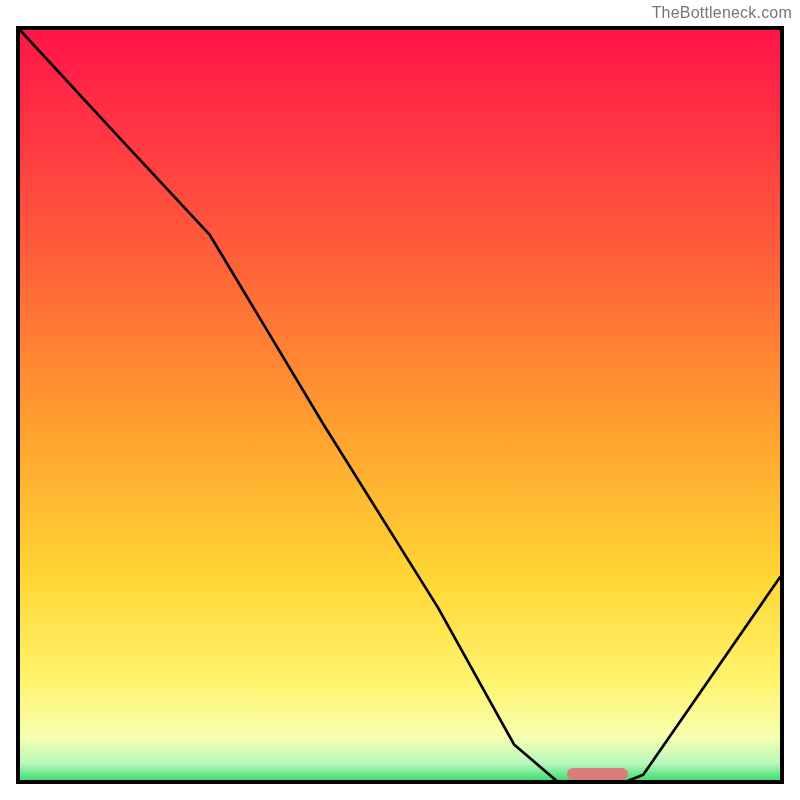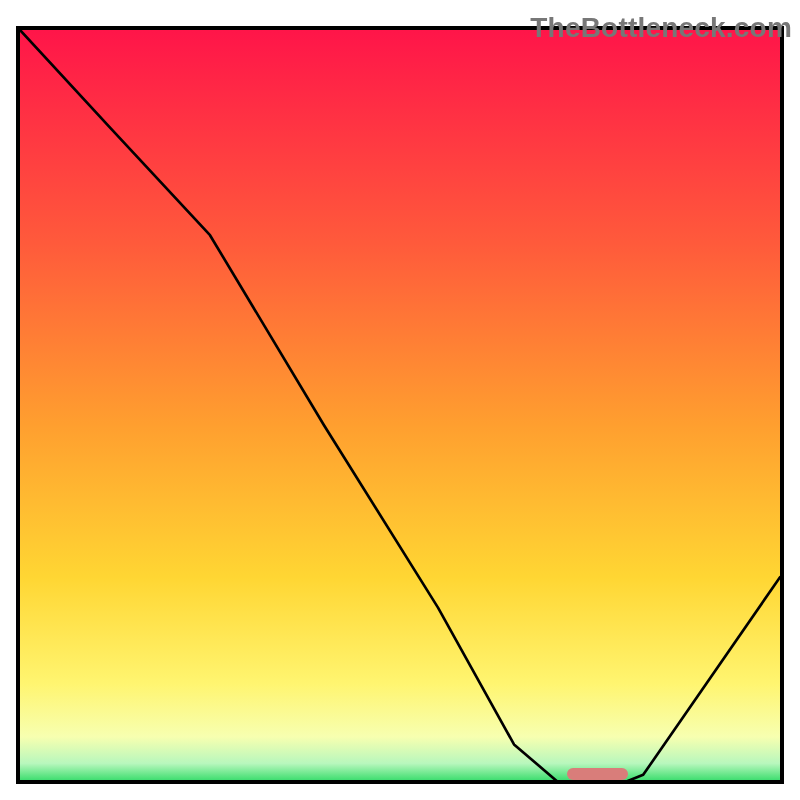--- a/index.html
+++ b/index.html
@@ -8,26 +8,25 @@
     width: 800px;
     height: 800px;
     background: #ffffff;
     font-family: Arial, Helvetica, sans-serif;
     overflow: hidden;
   }
   .watermark {
     position: absolute;
     top: 4px;
     right: 8px;
-    font-size: 28px;
-    font-weight: bold;
+    font-size: 16px;
+    font-weight: normal;
     color: #777777;
     letter-spacing: 0.2px;
     z-index: 10;
-    margin-top: 8px;
   }
   .plot-area {
     position: absolute;
     left: 16px;
     top: 26px;
     width: 768px;
     height: 758px;
     box-sizing: border-box;
     border: 4px solid #000000;
     overflow: hidden;

